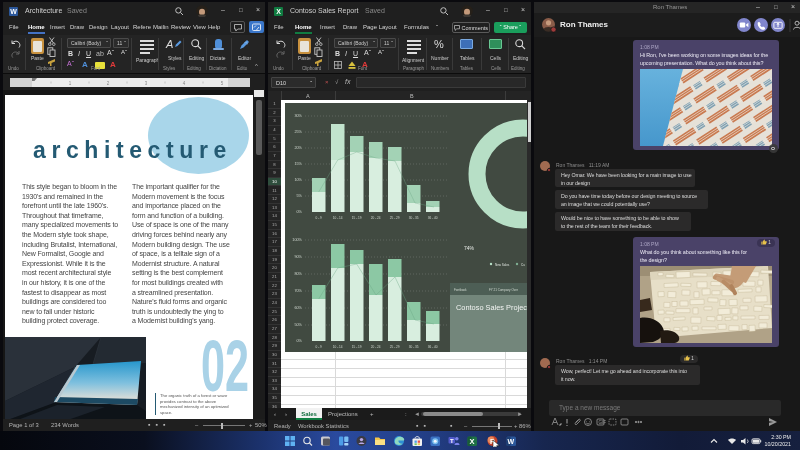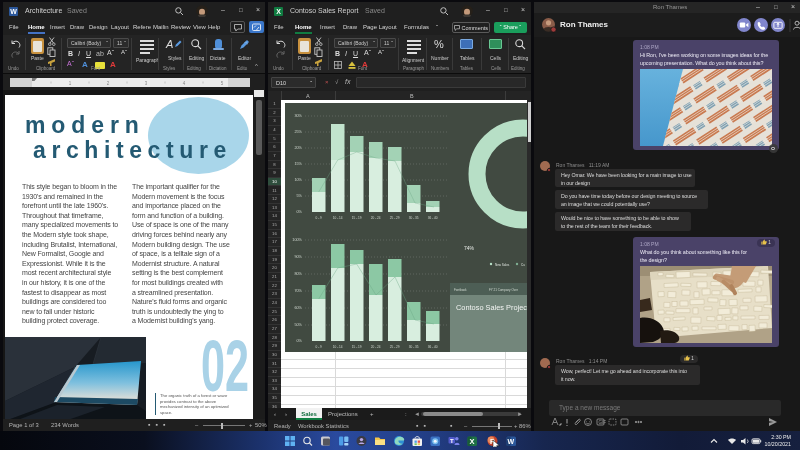--- a/index.html
+++ b/index.html
@@ -154,21 +154,20 @@
           <line x1="155" y1="3.5" x2="155" y2="5.5"></line>
           <line x1="193" y1="3.5" x2="193" y2="5.5"></line>
       </g>
       <polygon points="22,0 27,0 24.5,3 22,3" fill="#7a7a7a"></polygon>
     </svg>
 
     <div class="abs" id="docarea" style="left:0; top:88px; width:262px; height:331px; background:#161616; overflow:hidden;">
       <div class="abs" id="page" style="left:2px; top:5px; width:248px; height:326px; background:#ffffff; overflow:hidden;">
 
         <div class="abs" style="left:143px; top:2px; width:101px; height:77px; border-radius:50%; background:#a9d6ea;"></div>
-        <div class="abs" style="left:20px; top:17px; font-size:23px; font-weight:bold; letter-spacing:5.9px; color:#245a73;">modern</div>
         <div class="abs" style="left:28px; top:42px; font-size:23px; font-weight:bold; letter-spacing:5.6px; color:#245a73;">architecture</div>
         <div class="abs" style="left:17px; top:87px; width:118px; font-size:7px; letter-spacing:-0.12px; line-height:9.6px; color:#444; white-space:nowrap;">This style began to bloom in the<br>1930's and remained in the<br>forefront until the late 1960's.<br>Throughout that timeframe,<br>many specialized movements to<br>the Modern style took shape,<br>including Brutalist, International,<br>New Formalist, Googie and<br>Expressionist. While it is the<br>most recent architectural style<br>in our history, it is one of the<br>fastest to disappear as most<br>buildings are considered too<br>new to fall under historic<br>building protect coverage.</div>
         <div class="abs" style="left:127px; top:87px; width:118px; font-size:7px; letter-spacing:-0.12px; line-height:9.6px; color:#444; white-space:nowrap;">The important qualifier for the<br>Modern movement is the focus<br>and importance placed on the<br>form and function of a building.<br>Use of space is one of the many<br>driving forces behind nearly any<br>Modern building design. The use<br>of space, is a telltale sign of a<br>Modernist structure. A natural<br>setting is the best complement<br>for most buildings created with<br>a streamlined presentation.<br>Nature's fluid forms and organic<br>truth is undoubtedly the ying to<br>a Modernist building's yang.</div>
 
         <svg class="abs" style="left:0px; top:242px;" width="141" height="84" viewBox="0 0 141 84">
           <defs>
             <linearGradient id="sky2" x1="0" y1="0" x2="0" y2="1">
               <stop offset="0" stop-color="#2696cc"></stop>
               <stop offset="0.5" stop-color="#7fc0de"></stop>
               <stop offset="0.85" stop-color="#d8dcd8"></stop>

